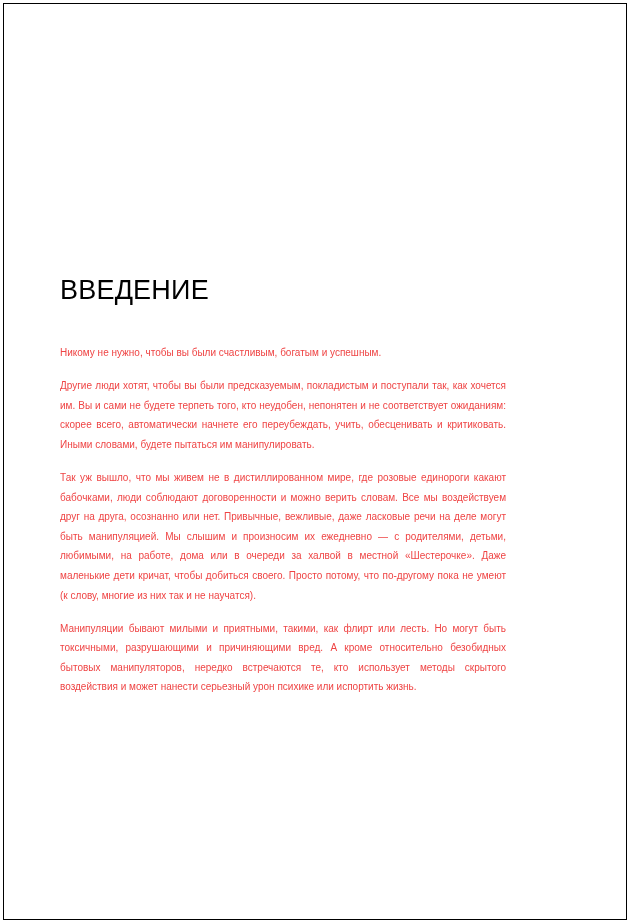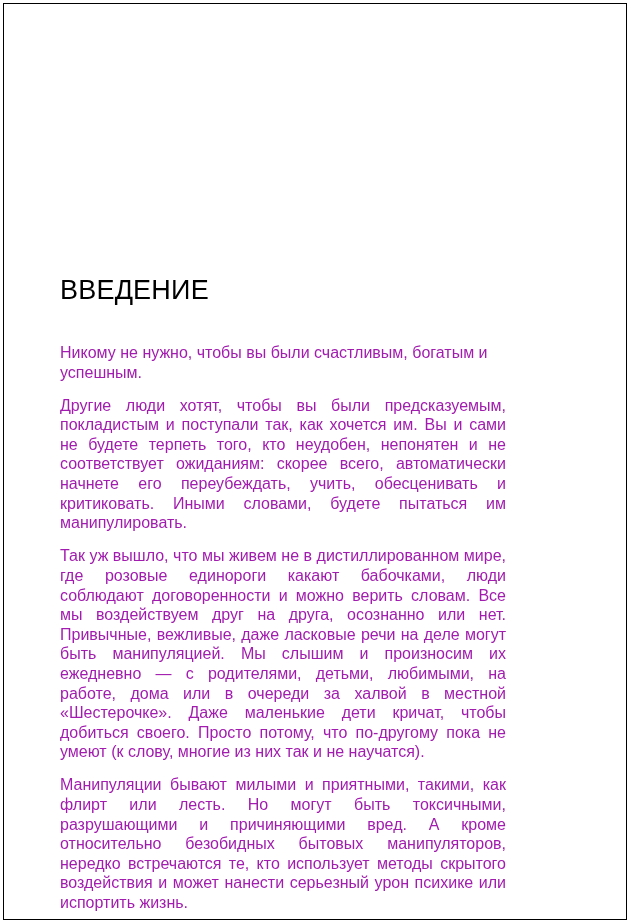--- a/index.html
+++ b/index.html
@@ -37,25 +37,25 @@
       font-weight: normal;
       letter-spacing: 0.2px;
       color: #000000;
       margin: 0;
       line-height: 40px;
     }
     .body-text {
       margin-top: 33px;
     }
     .para {
-      font-size: 16px;
+      font-size: 10px;
       line-height: 19.6px;
       text-align: justify;
       margin: 0 0 13.5px 0;
-      color: #a21caf;
+      color: #ef4444;
     }
     .para.first {
       text-align: left;
     }
   </style>
 </head>
 <body>
 
 <div class="page">
   <div class="content">

